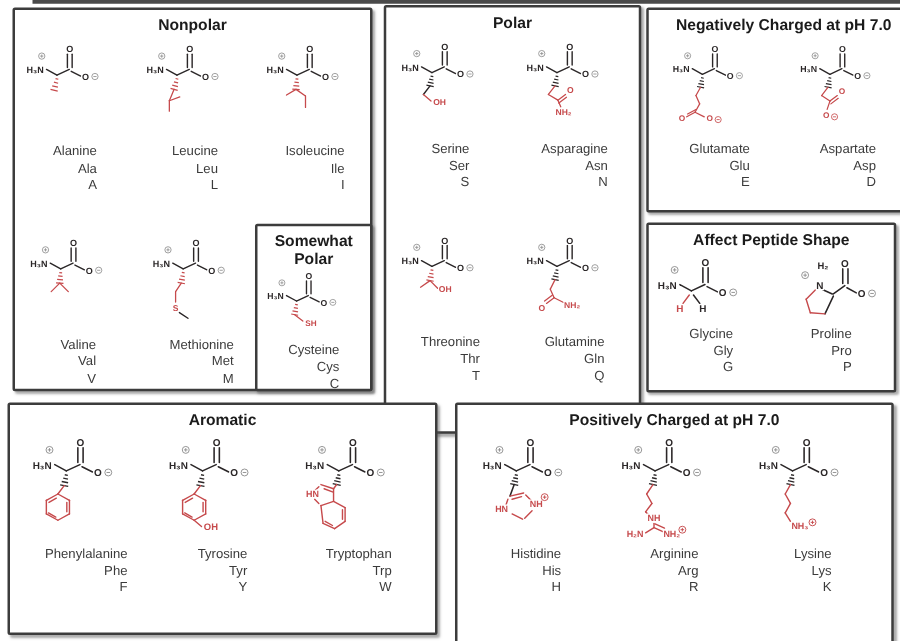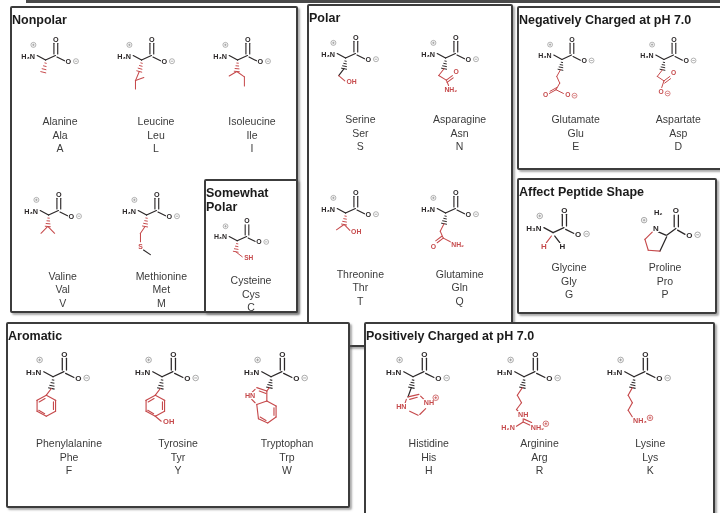--- a/index.html
+++ b/index.html
@@ -1,26 +1,26 @@
 <!DOCTYPE html>
 <html><head>
 <meta charset="utf-8">
 <style>
   html,body{margin:0;padding:0}
   body{width:720px;height:513px;background:#fff;position:relative;overflow:hidden;
        font-family:"Liberation Sans","DejaVu Sans",sans-serif;}
   .top-rule{position:absolute;left:26px;top:0;width:694px;height:3px;background:#4a4a4a}
   .box{position:absolute;background:#fff;border:2.5px solid #3c3c3c;border-radius:2px;
        box-sizing:border-box;box-shadow:2px 2px 2px rgba(90,90,90,.5)}
-  .box-title{font-size:12.5px;font-weight:bold;color:#1b1b1b;text-align:left;
+  .box-title{font-size:12.5px;font-weight:bold;color:#1b1b1b;text-align:center;
              margin-top:5px;line-height:14px}
   .row{display:flex;justify-content:space-evenly;align-items:flex-start}
   .card{display:flex;flex-direction:column;align-items:center}
   .card svg{display:block}
-  .acid-label{font-size:10.5px;color:#3b3b3b;line-height:13.5px;text-align:center;white-space:nowrap}
+  .acid-label{font-size:10.5px;color:#3b3b3b;line-height:13.5px;text-align:right;white-space:nowrap}
   .lbls{margin-top:4px}
   #nonpolar{left:10px;top:6px;width:288px;height:307px}
   #nonpolar .row1{margin-top:8px}
   #nonpolar .row2{margin-top:34px;width:200px}
   #somewhat-polar{left:204px;top:179px;width:94px;height:134px;z-index:3}
   #somewhat-polar .row1{margin-top:2px}
   #polar{left:307px;top:4px;width:206px;height:343px}
   #polar .row1{margin-top:8px}
   #polar .row2{margin-top:34px}
   #negatively-charged{left:517px;top:6px;width:220px;height:164px}

